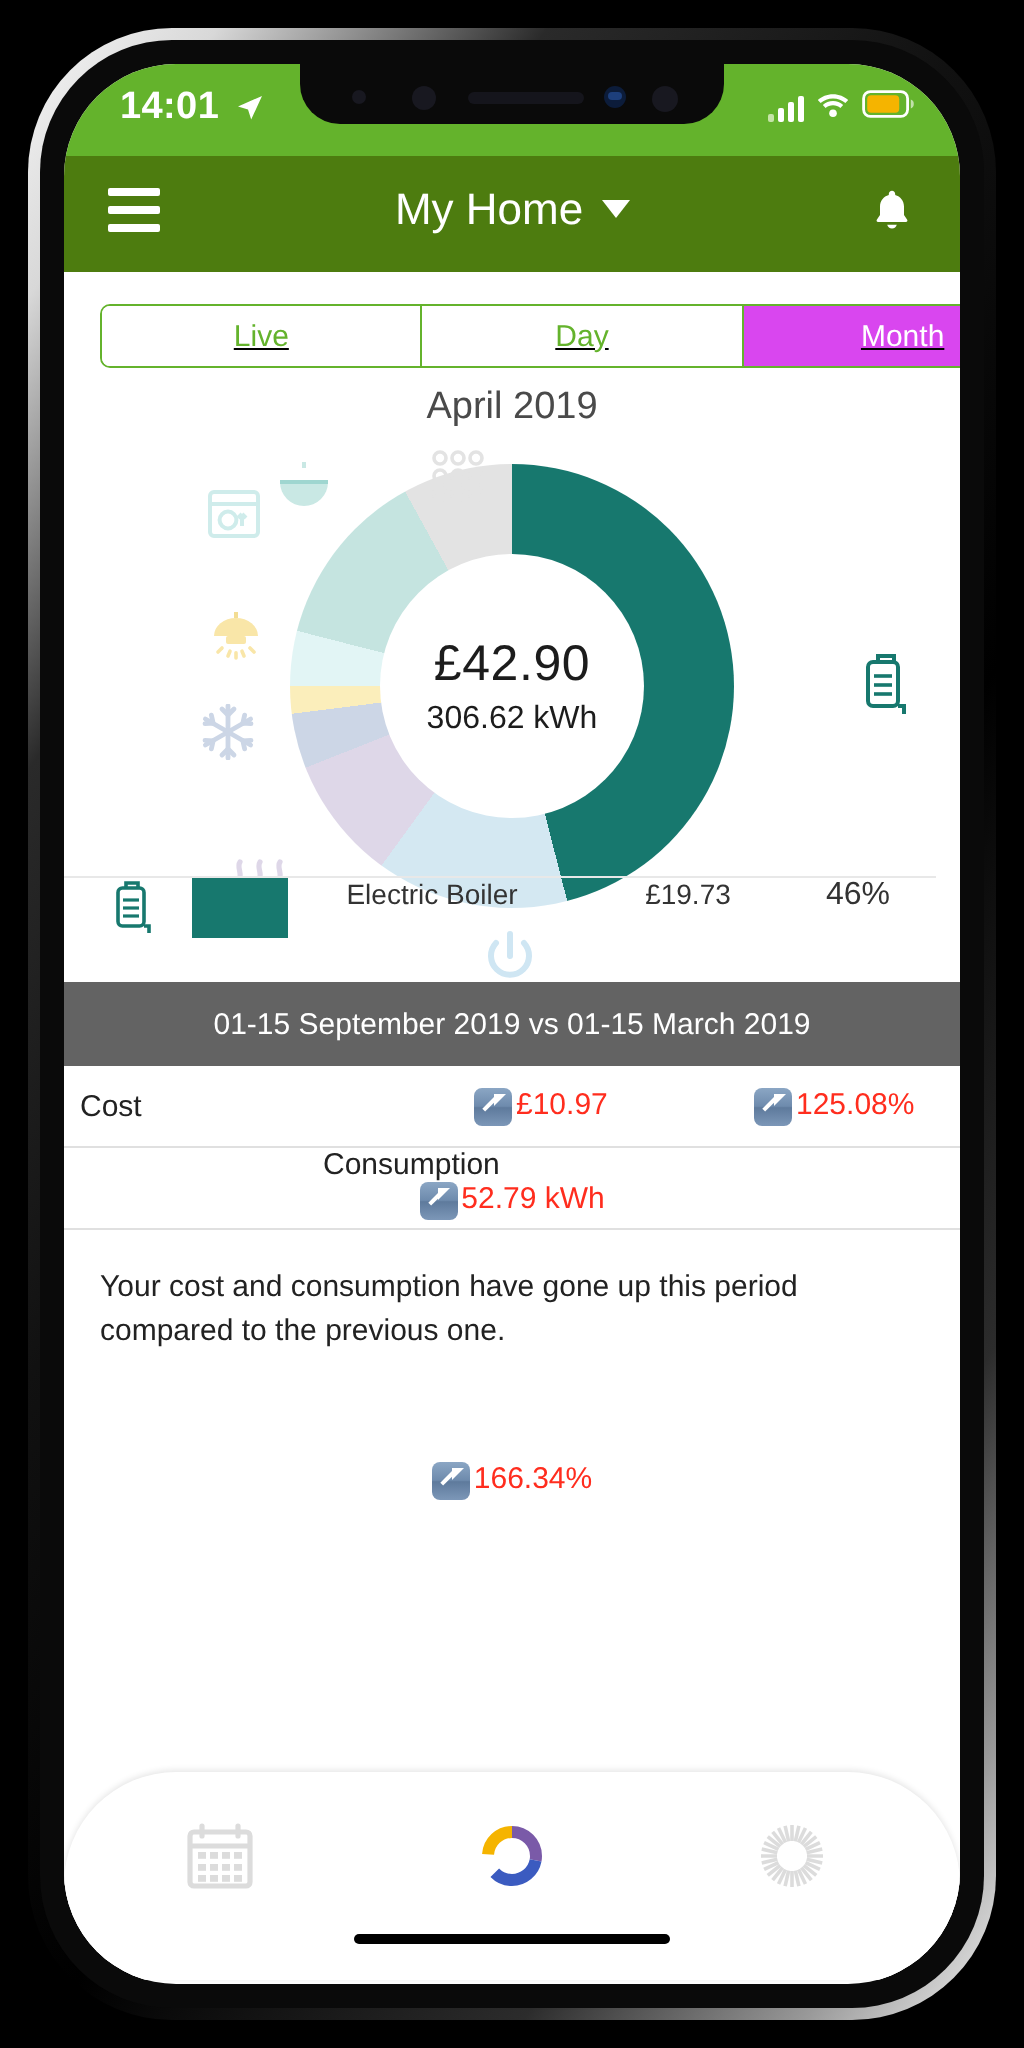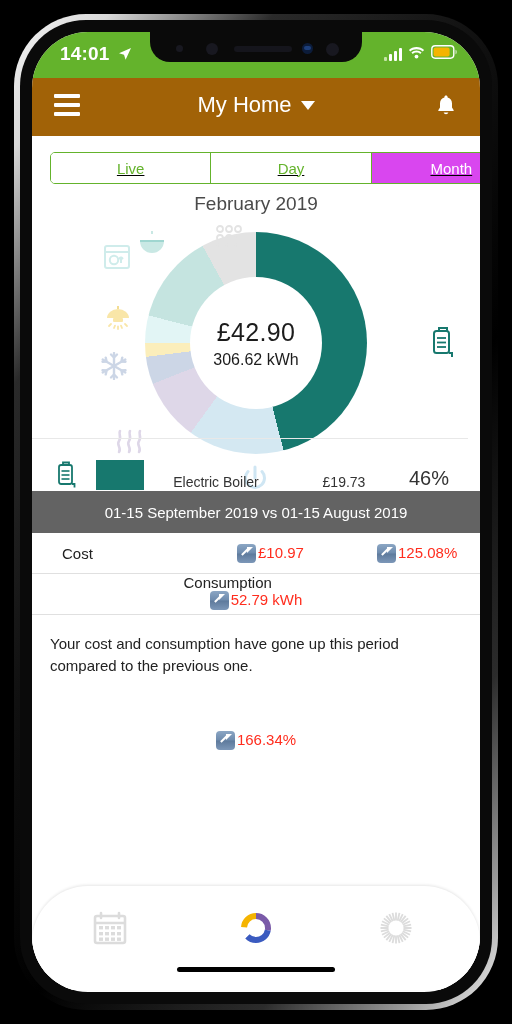--- a/index.html
+++ b/index.html
@@ -80,21 +80,21 @@
   .sig-bars i { display:block; width: 3px; background: #fff; border-radius: 1px; }
   .sig-bars i:nth-child(1){ height:4px; background:#c6e4a8; }
   .sig-bars i:nth-child(2){ height:7px; }
   .sig-bars i:nth-child(3){ height:10px; }
   .sig-bars i:nth-child(4){ height:13px; }
 
   
   #app-header {
     position: relative;
     height: 58px;
-    background: #a16207;
+    background: #4d7c0f;
   }
   #menu-button {
     position: absolute; left: 22px; top: 16px;
     width: 26px; height: 22px;
     display: flex; flex-direction: column; justify-content: space-between;
   }
   #menu-button span { display:block; height: 4px; background:#fff; border-radius: 1px; }
   #header-title-wrap {
     position: absolute; left: 0; right: 0; top: 14px;
     display: flex; align-items: center; justify-content: center; gap: 9px;
@@ -142,44 +142,44 @@
   #donut-cost { font-size: 25px; color: #1c1c1c; letter-spacing: .3px; }
   #donut-kwh { font-size: 16px; color: #1c1c1c; margin-top: 4px; }
 
   .ring-icon { position: absolute; }
 
   
   #legend-row {
     position: absolute; left: 0; top: 302px;
     width: 436px; height: 52px;
     border-top: 1px solid #e8e8e8;
-    display: flex; align-items: flex-end;
+    display: flex; align-items: flex-start;
   }
   #legend-icon { margin-left: 22px; width: 26px; display: flex; justify-content: center; }
   #legend-swatch { margin-left: 16px; width: 48px; height: 30px; background: #17786e; }
   #legend-name { flex: 1; text-align: center; font-size: 14px; color: #333; margin-left: -10px; }
   #legend-cost { width: 92px; text-align: center; font-size: 14px; color: #333; }
-  #legend-pct { width: 78px; text-align: center; font-size: 20px; color: #333; }
+  #legend-pct { width: 78px; text-align: center; font-size: 16px; color: #333; }
 
   
   #compare-header {
     position: absolute; left: 0; top: 355px;
     width: 448px; height: 42px;
     background: #636363;
     display: flex; align-items: center; justify-content: center;
     color: #fff; font-size: 15px;
   }
   .compare-row {
     position: absolute; left: 0; width: 448px; height: 41px;
     display: flex; align-items: center;
     border-bottom: 1px solid #e0e0e0;
   }
   #compare-row-cost { top: 397px; }
   #compare-row-consumption { top: 438px; flex-direction: column; }
-  .compare-label { width: 205px; padding-left: 30px; font-size: 15px; color: #222; }
+  .compare-label { width: 205px; padding-left: 8px; font-size: 15px; color: #222; }
   .compare-cell { flex: 1; display: flex; }
   .compare-cell.c1 { flex: 0 0 140px; }
   .arrow-badge {
     width: 19px; height: 19px; border-radius: 4px; flex: none;
     background: linear-gradient(180deg,#8ba6c4 0%,#6e8bad 48%,#5e7a9c 52%,#7c97b8 100%);
     position: relative; margin-right: 2px;
   }
   .arrow-badge::before {
     content: ''; position: absolute; left: 5px; top: 10px;
     width: 10px; height: 2.4px; background: #fff;
@@ -290,21 +290,21 @@
   </div>
 
   <div id="content">
 
     <div id="segmented">
       <div class="seg">Live</div>
       <div class="seg">Day</div>
       <div class="seg active">Month</div>
     </div>
 
-    <div id="period-label">February 2019</div>
+    <div id="period-label">April 2019</div>
 
     <div id="chart-area">
 
       <div id="donut" style="background: conic-gradient(rgb(23, 120, 110) 0deg, rgb(23, 120, 110) 165.6deg, rgb(212, 232, 242) 165.6deg, rgb(212, 232, 242) 216deg, rgb(222, 215, 232) 216deg, rgb(222, 215, 232) 248.4deg, rgb(204, 214, 230) 248.4deg, rgb(204, 214, 230) 262.8deg, rgb(251, 238, 187) 262.8deg, rgb(251, 238, 187) 270deg, rgb(226, 245, 245) 270deg, rgb(226, 245, 245) 284.4deg, rgb(197, 228, 224) 284.4deg, rgb(197, 228, 224) 331.2deg, rgb(227, 227, 227) 331.2deg, rgb(227, 227, 227) 345.6deg, rgb(227, 227, 227) 345.6deg, rgb(227, 227, 227) 360deg);">
         <div id="donut-hole">
           <div id="donut-cost">£42.90</div>
           <div id="donut-kwh">306.62 kWh</div>
         </div>
       </div>
 
@@ -413,21 +413,21 @@
           <path d="M8 5V2.5h6V5" fill="none" stroke="#17786e" stroke-width="1.8"></path>
           <path d="M17 24h2.5v3.5" fill="none" stroke="#17786e" stroke-width="1.8"></path>
         </svg>
       </span>
       <span id="legend-swatch" style="background: rgb(23, 120, 110);"></span>
       <span id="legend-name">Electric Boiler</span>
       <span id="legend-cost">£19.73</span>
       <span id="legend-pct">46%</span>
     </div>
 
-    <div id="compare-header">01-15 September 2019 vs 01-15 August 2019</div>
+    <div id="compare-header">01-15 September 2019 vs 01-15 March 2019</div>
 
     <div class="compare-row" id="compare-row-cost">
       <span class="compare-label">Cost</span>
       <span class="compare-cell c1">
         <span class="arrow-badge"></span>
         <span class="compare-value">£10.97</span>
       </span>
       <span class="compare-cell">
         <span class="arrow-badge"></span>
         <span class="compare-value">125.08%</span>

